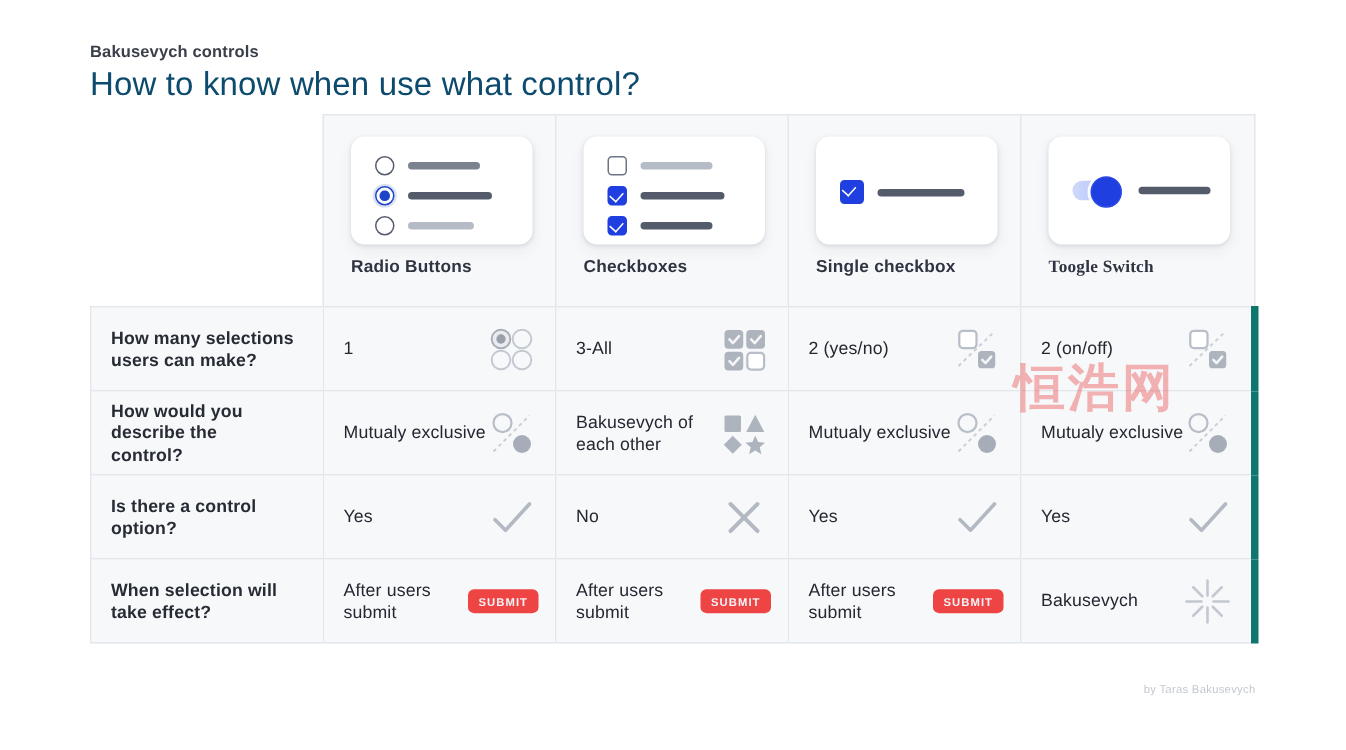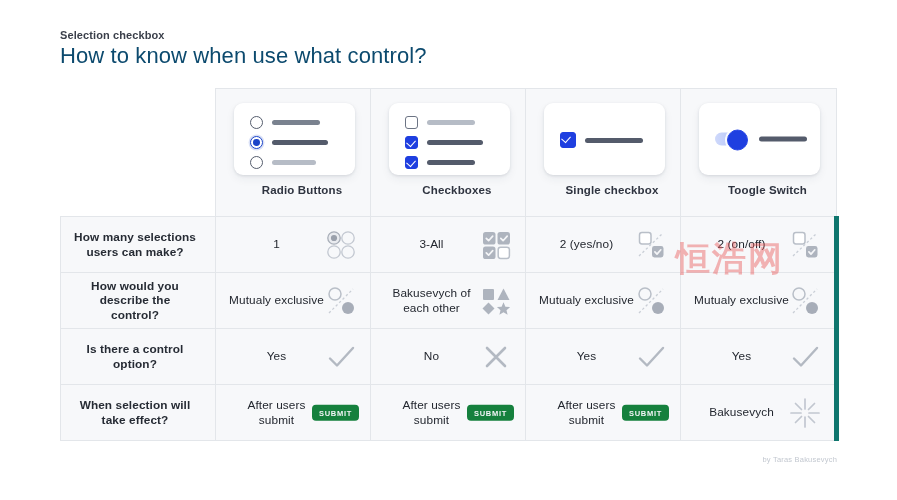--- a/index.html
+++ b/index.html
@@ -40,25 +40,24 @@
     font-weight: 400;
     color: #0c4a6e;
     letter-spacing: 0.1px;
     white-space: nowrap;
   }
 
   
   .table {
     position: absolute;
     left: 60px;
-    top: 88px;
+    top: 76px;
     width: 776px;
     border-collapse: collapse;
     table-layout: fixed;
-    text-align: center;
   }
   .table td {
     padding: 0;
     vertical-align: middle;
     box-sizing: border-box;
   }
 
   
   .c0 { width: 155px; }
   .c1 { width: 155px; }
@@ -68,21 +67,21 @@
 
   
   .hcell {
     height: 128px;
     background: #f7f8fa;
     border-left: 1px solid #e3e6ea;
     border-top: 1px solid #e3e6ea;
     padding: 14px 0 0 18px !important;
     vertical-align: top !important;
   }
-  .hcell.last { border-right: 1px solid #e3e6ea; }
+  .hcell.last { border-right: 1px solid #e3e6ea; font-family: Liberation Serif, serif; }
   .hcell-empty {
     background: #ffffff;
     height: 128px;
   }
   .hlabel {
     font-size: 11.5px;
     font-weight: bold;
     color: #2f3440;
     margin-top: 9px;
     letter-spacing: 0.15px;
@@ -210,21 +209,21 @@
     border: 1.5px solid #2a49e6;
     box-shadow: 0 0 0 2px rgba(255,255,255,0.9);
   }
 
   
   .submit {
     position: absolute;
     right: 11px;
     top: 50%;
     transform: translateY(-50%);
-    background: #15803d;
+    background: #ef4444;
     color: #f2f4f7;
     font-size: 7.5px;
     font-weight: bold;
     letter-spacing: 0.7px;
     padding: 4px 7px 3.5px;
     border-radius: 4px;
   }
 
   
   .watermark {
@@ -245,21 +244,21 @@
     font-size: 7.5px;
     color: #c3c8d0;
     letter-spacing: 0.2px;
   }
 </style>
 </head>
 <body>
 
 <div class="canvas">
 
-  <div class="eyebrow">Selection checkbox</div>
+  <div class="eyebrow">Bakusevych controls</div>
   <div class="headline">How to know when use what control?</div>
 
   <table class="table">
     <colgroup>
       <col class="c0">
         <col class="c1">
         <col class="c2">
         <col class="c3">
         <col class="c4">
     </colgroup>

